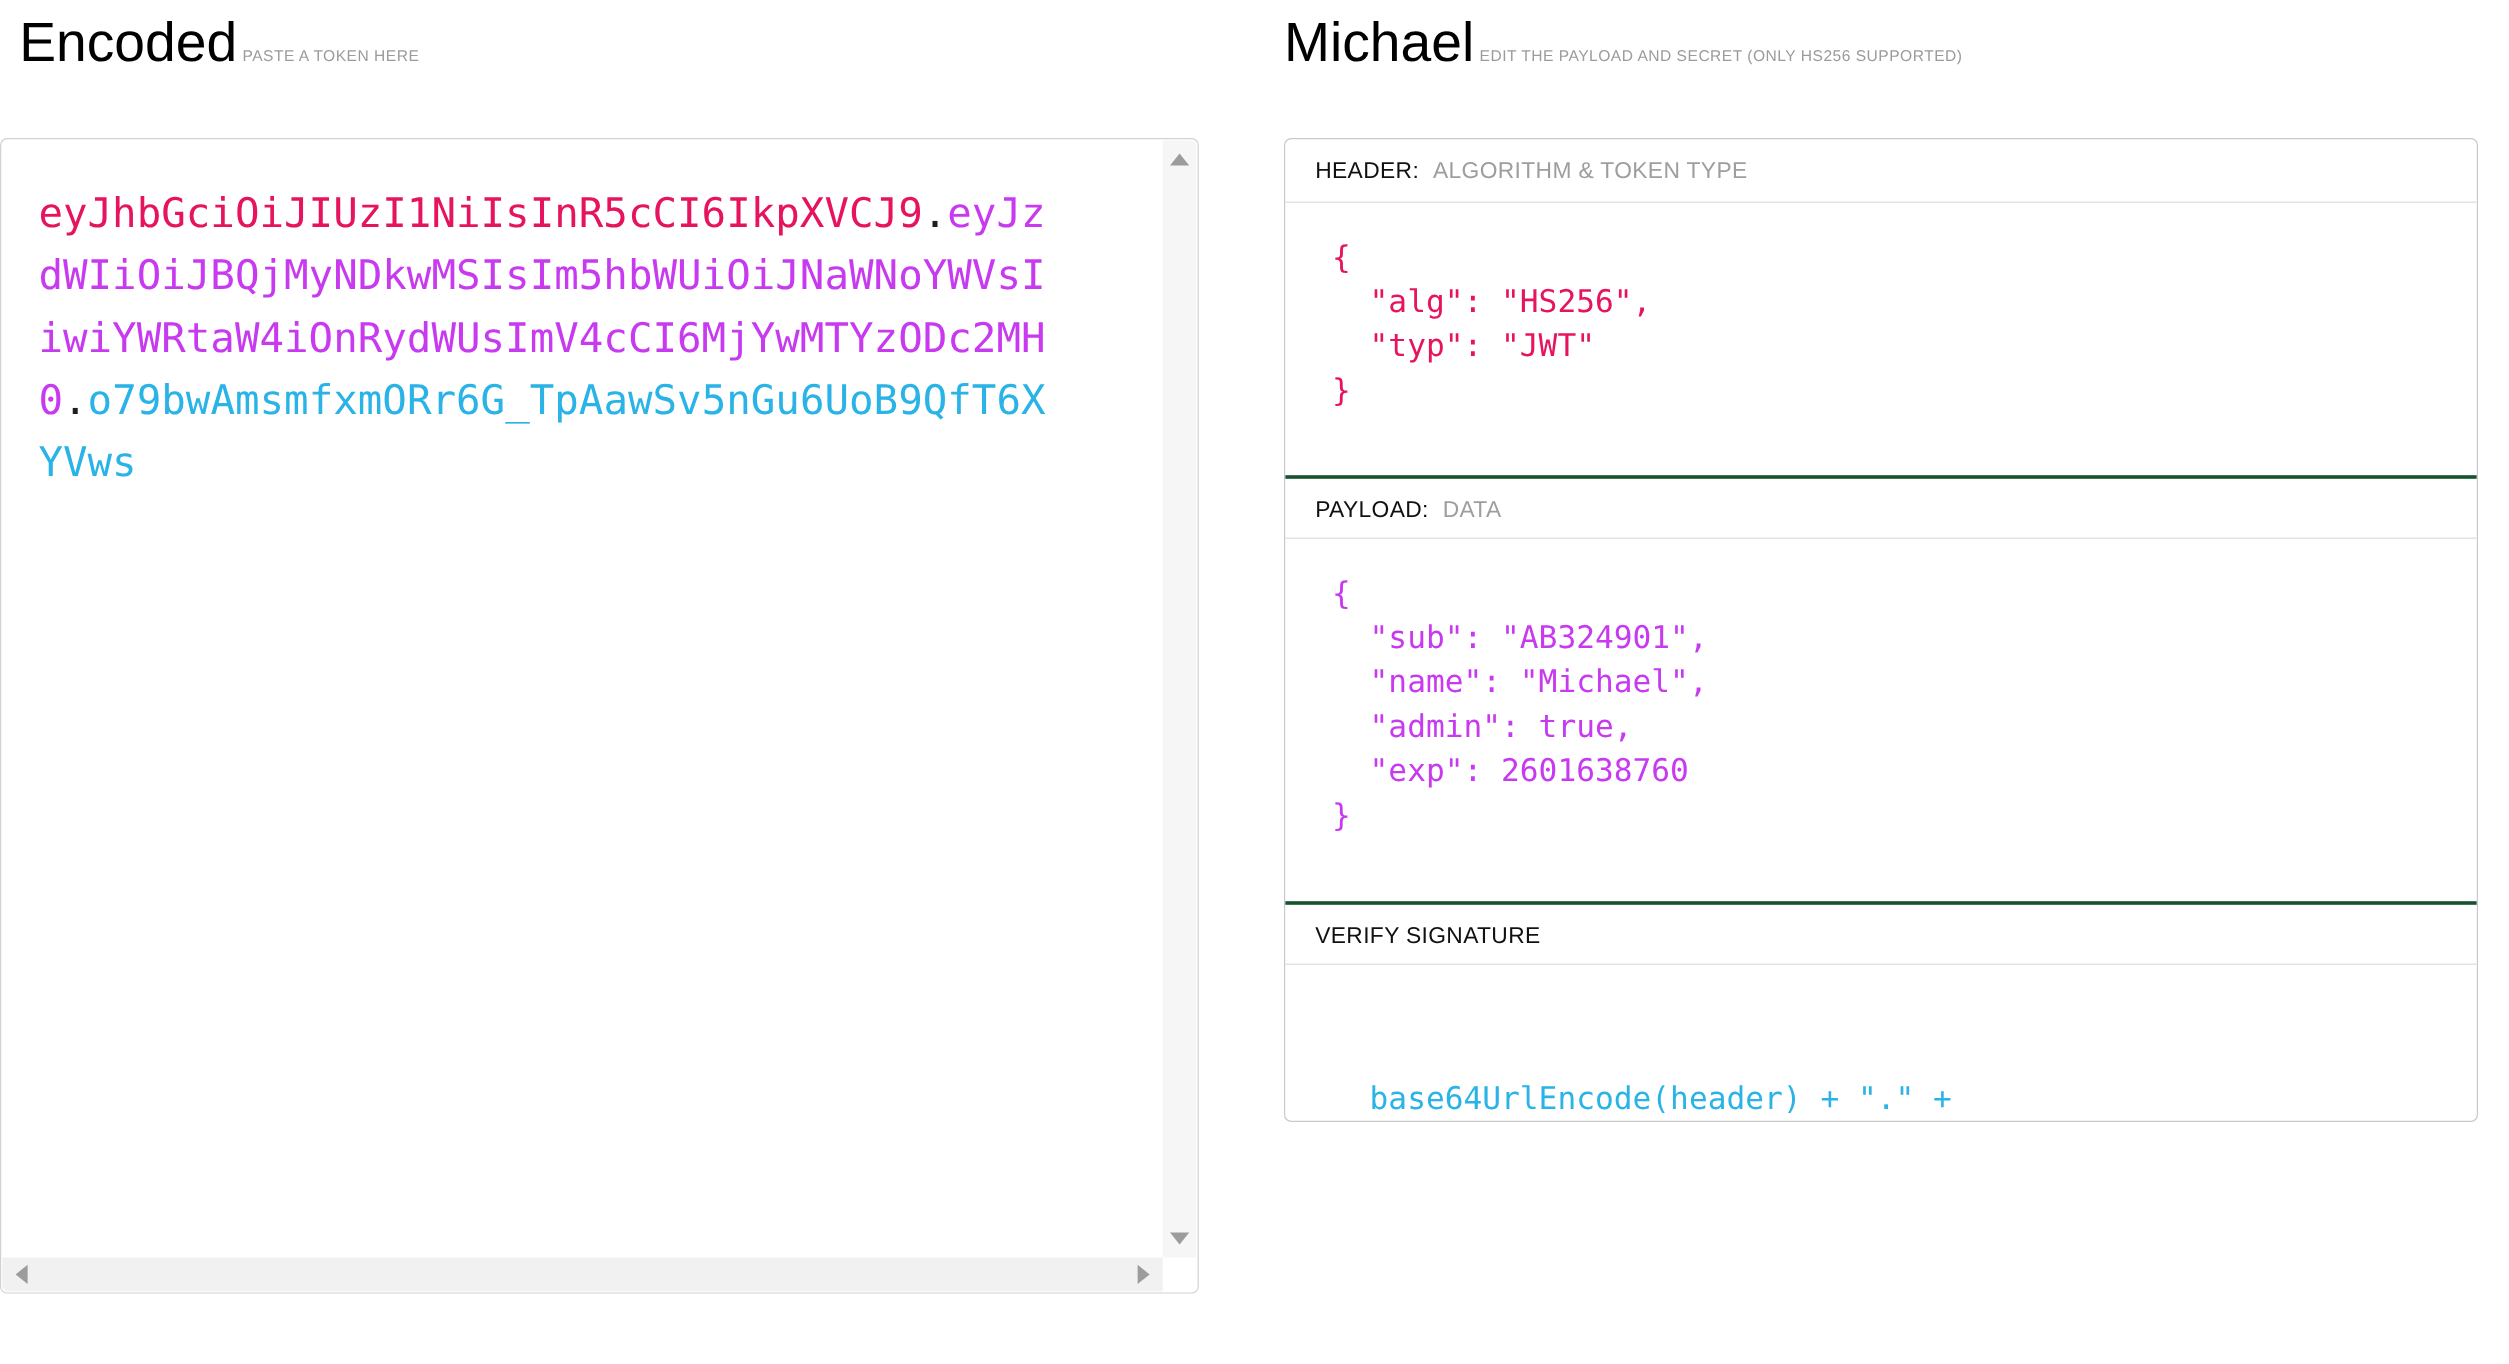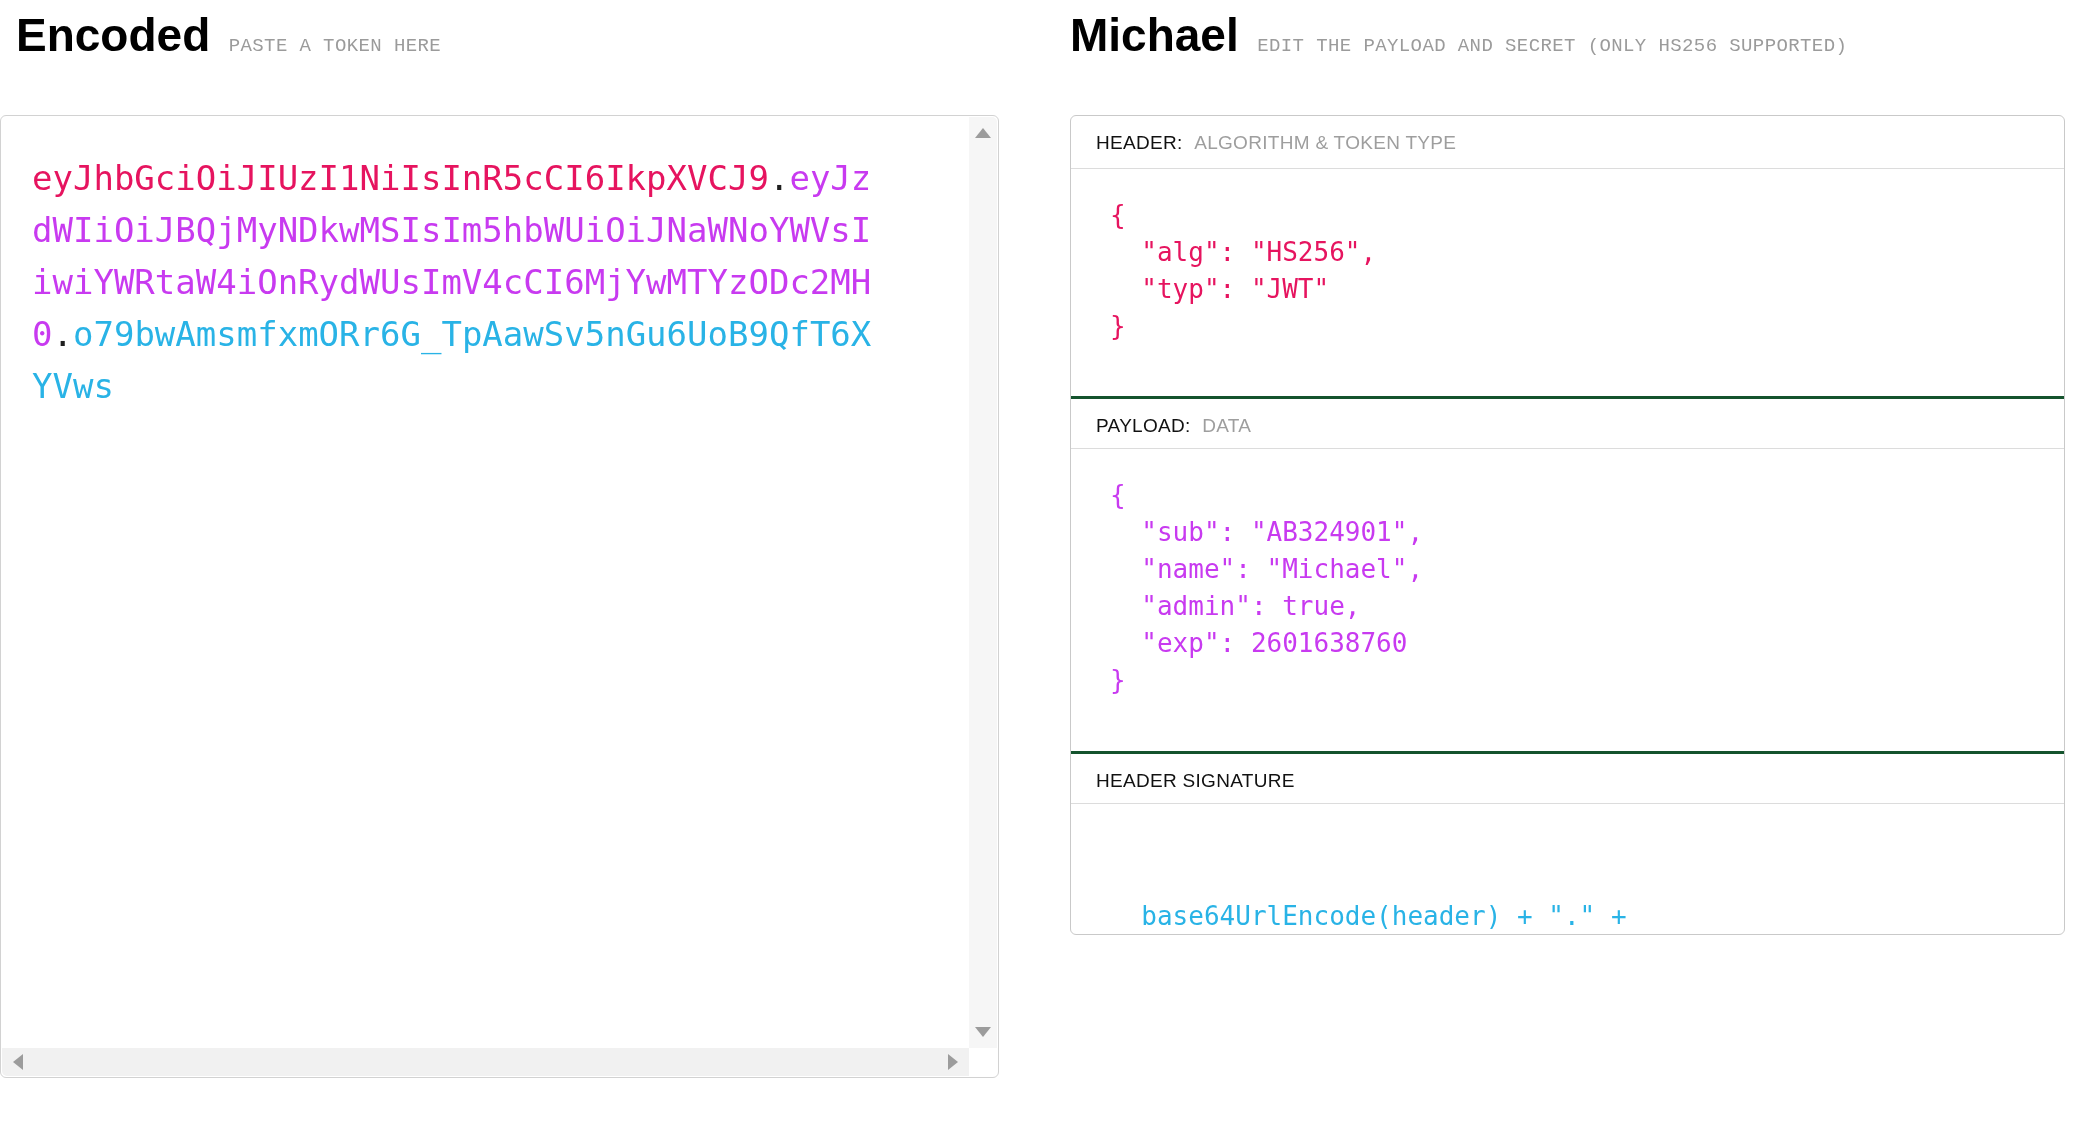--- a/index.html
+++ b/index.html
@@ -7,26 +7,26 @@
   body {
     position: relative;
     width: 2091px; height: 1137px;
     font-family: "Liberation Sans", sans-serif;
     overflow: hidden;
   }
 
   
   .col-heading { position: absolute; top: 8px; white-space: nowrap; }
   .col-heading .h1 {
-    font-size: 46px; font-weight: 700; color: #000;
+    font-size: 46px; font-weight: 400; color: #000;
     letter-spacing: 0px; display: inline-block; vertical-align: baseline;
   }
   .col-heading .sub {
-    font-size: 19px; color: #9b9b9b; letter-spacing: 0.4px;
-    display: inline-block; margin-left: 14px; vertical-align: baseline; font-family: Liberation Mono, monospace;
+    font-size: 13px; color: #9b9b9b; letter-spacing: 0.4px;
+    display: inline-block; vertical-align: baseline;
   }
   .heading-encoded { left: 16px; }
   .heading-decoded { left: 1070px; }
 
   
   .encoded-box {
     position: absolute; left: 0; top: 115px;
     width: 999px; height: 963px;
     border: 1px solid #d2d2d2; border-radius: 6px;
     background: #fff;
@@ -138,20 +138,20 @@
   </div>
   <div class="sec-content json-block header-content" style="color: rgb(230, 20, 95);"><div>{</div><div>  "alg": "HS256",</div><div>  "typ": "JWT"</div><div>}</div></div>
 
   <div class="sec-bar mid">
     <span>PAYLOAD:</span>
     <span class="bar-sub">DATA</span>
   </div>
   <div class="sec-content json-block payload-content" style="color: rgb(200, 58, 240);"><div>{</div><div>  "sub": "AB324901",</div><div>  "name": "Michael",</div><div>  "admin": true,</div><div>  "exp": 2601638760</div><div>}</div></div>
 
   <div class="sec-bar mid">
-    <span>HEADER SIGNATURE</span>
+    <span>VERIFY SIGNATURE</span>
   </div>
   <div class="sec-content sig-content">
     <div class="sig-lines" style="color: rgb(41, 179, 230);"><div>  base64UrlEncode(header) + "." +</div></div>
     <input class="secret-input" type="text" value="secret" style="color: rgb(41, 179, 230);">
     
   </div>
 </div>
 
 </body></html>

